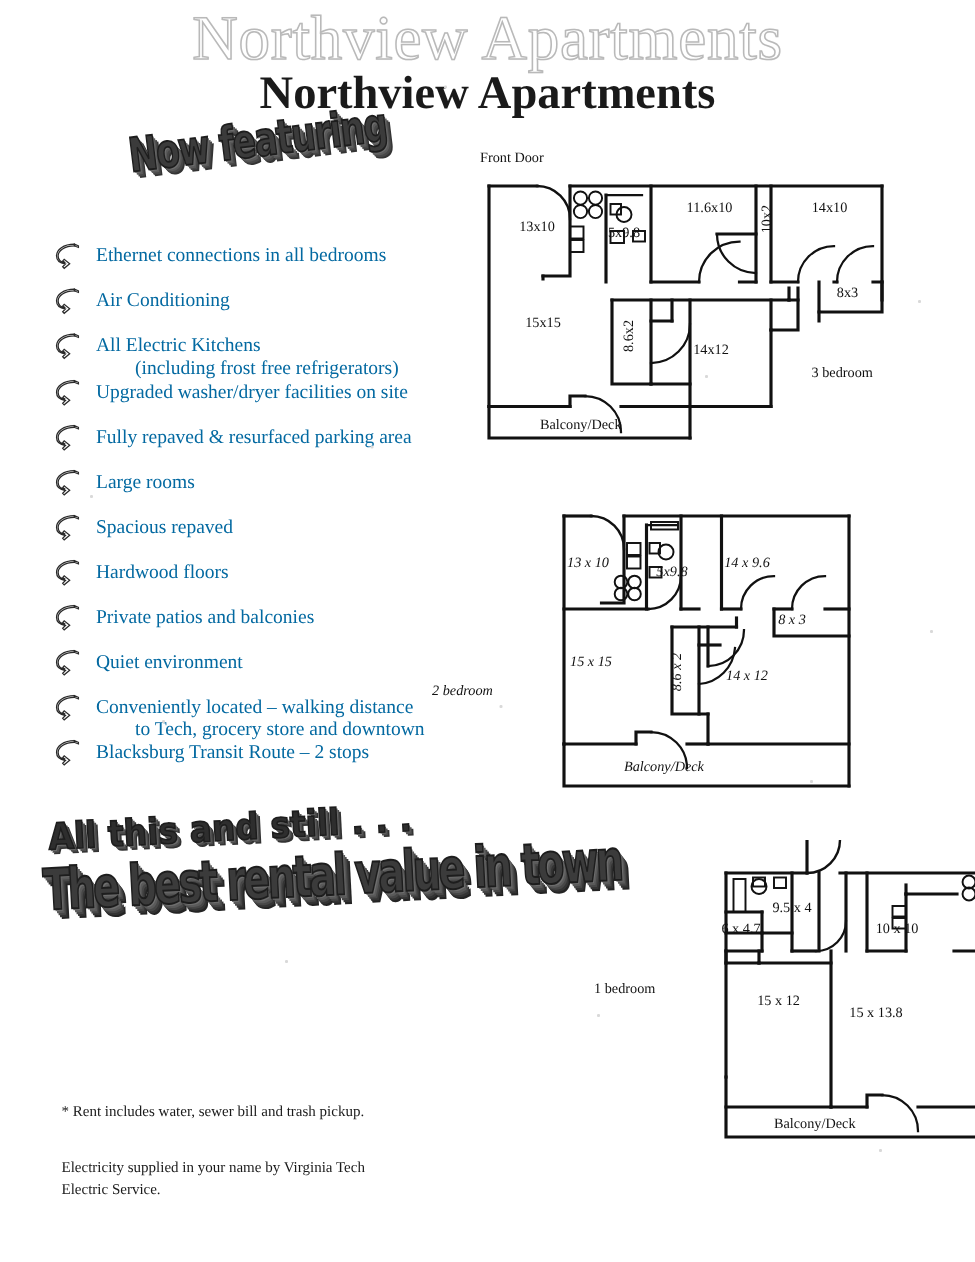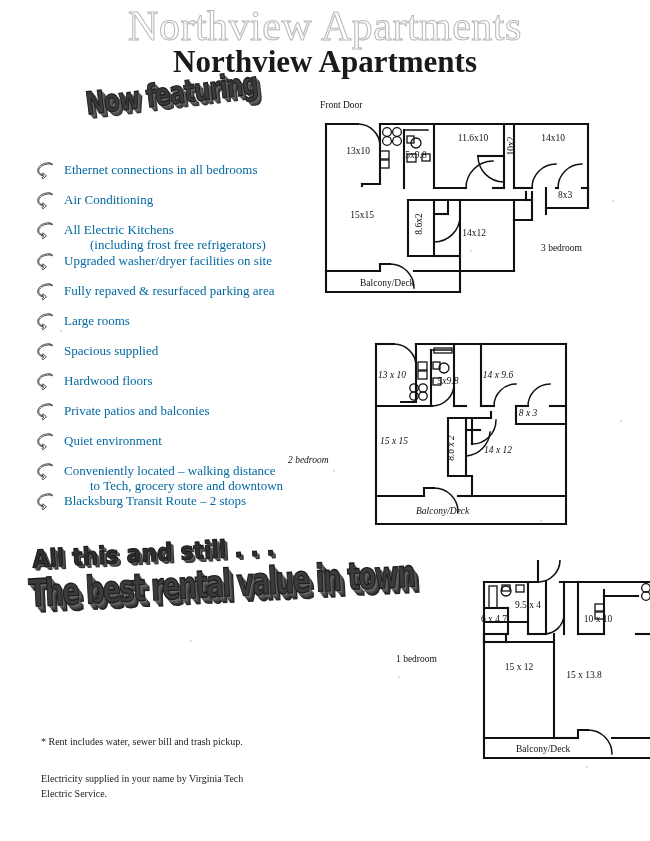--- a/index.html
+++ b/index.html
@@ -167,21 +167,21 @@
             <path d="M17 3 C9 3 4 7 4 11.5 C4 15 7 17 10.5 17.5 L8.5 19.5 L9.6 20.6 L13.6 17.2 L9.6 14 L8.6 15.2 L10.4 16.6 C7.4 16.1 5.2 14.3 5.2 11.6 C5.2 7.9 9.8 4.4 17 4.3 Z" fill="#ffffff" stroke="#2a2a2a" stroke-width="0.9"></path>
             <path d="M17 3 L20 4.2 L20 5.4 L17 4.3 Z" fill="#c9c9c9" stroke="#2a2a2a" stroke-width="0.8"></path>
           </svg></span>
         <span class="ftext">Large rooms</span>
       </div>
       <div class="feature">
         <span class="bullet"><svg viewBox="0 0 24 24" width="22" height="22">
             <path d="M17 3 C9 3 4 7 4 11.5 C4 15 7 17 10.5 17.5 L8.5 19.5 L9.6 20.6 L13.6 17.2 L9.6 14 L8.6 15.2 L10.4 16.6 C7.4 16.1 5.2 14.3 5.2 11.6 C5.2 7.9 9.8 4.4 17 4.3 Z" fill="#ffffff" stroke="#2a2a2a" stroke-width="0.9"></path>
             <path d="M17 3 L20 4.2 L20 5.4 L17 4.3 Z" fill="#c9c9c9" stroke="#2a2a2a" stroke-width="0.8"></path>
           </svg></span>
-        <span class="ftext">Spacious supplied</span>
+        <span class="ftext">Spacious repaved</span>
       </div>
       <div class="feature">
         <span class="bullet"><svg viewBox="0 0 24 24" width="22" height="22">
             <path d="M17 3 C9 3 4 7 4 11.5 C4 15 7 17 10.5 17.5 L8.5 19.5 L9.6 20.6 L13.6 17.2 L9.6 14 L8.6 15.2 L10.4 16.6 C7.4 16.1 5.2 14.3 5.2 11.6 C5.2 7.9 9.8 4.4 17 4.3 Z" fill="#ffffff" stroke="#2a2a2a" stroke-width="0.9"></path>
             <path d="M17 3 L20 4.2 L20 5.4 L17 4.3 Z" fill="#c9c9c9" stroke="#2a2a2a" stroke-width="0.8"></path>
           </svg></span>
         <span class="ftext">Hardwood floors</span>
       </div>
       <div class="feature">
         <span class="bullet"><svg viewBox="0 0 24 24" width="22" height="22">

